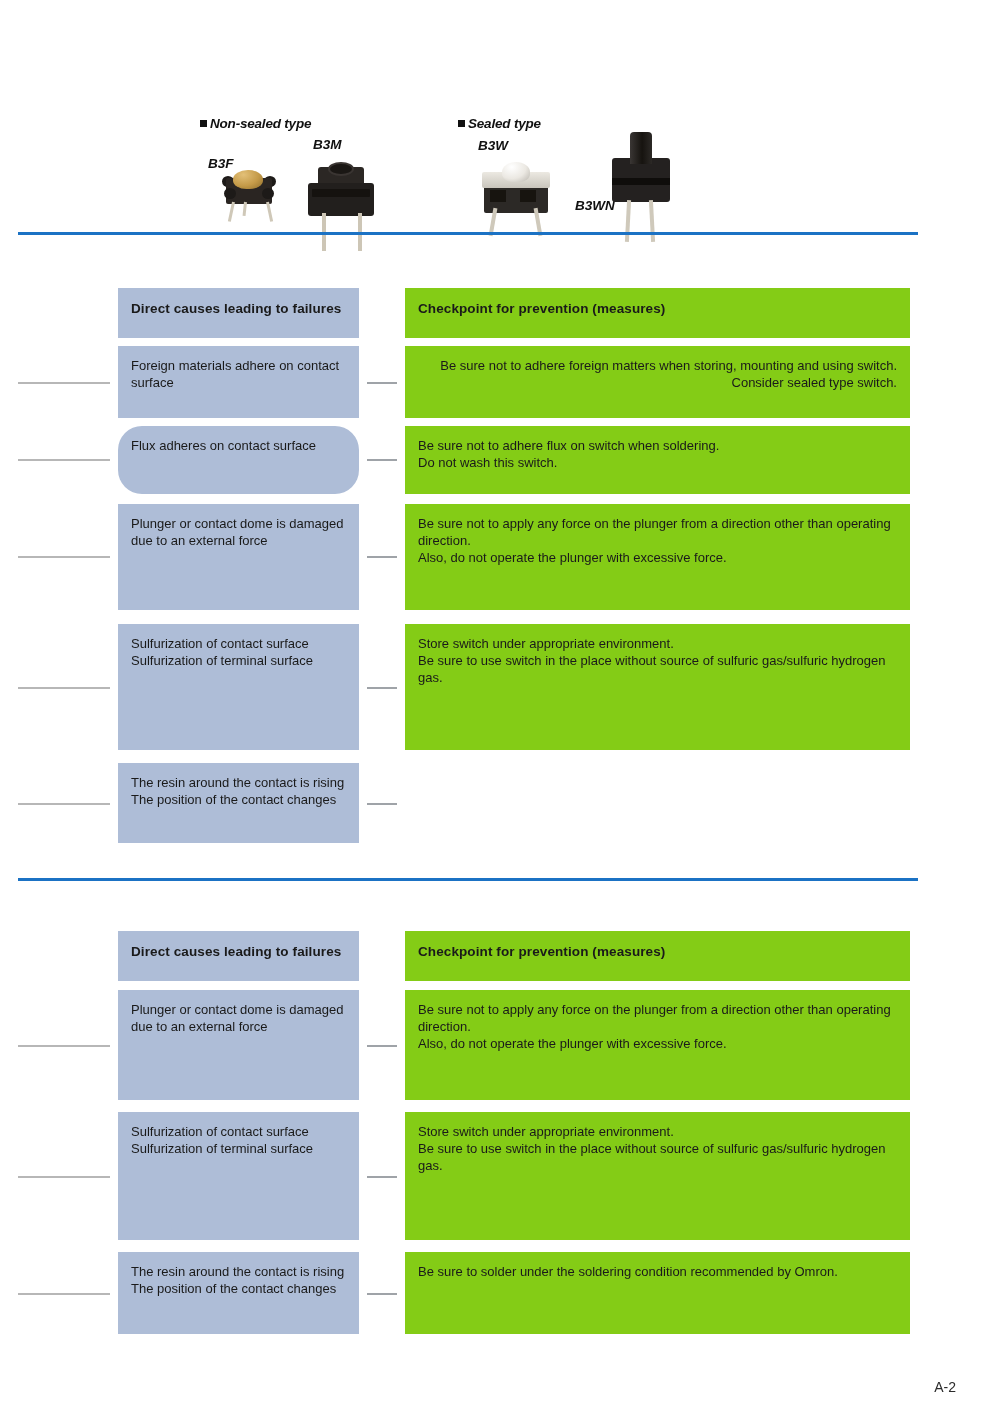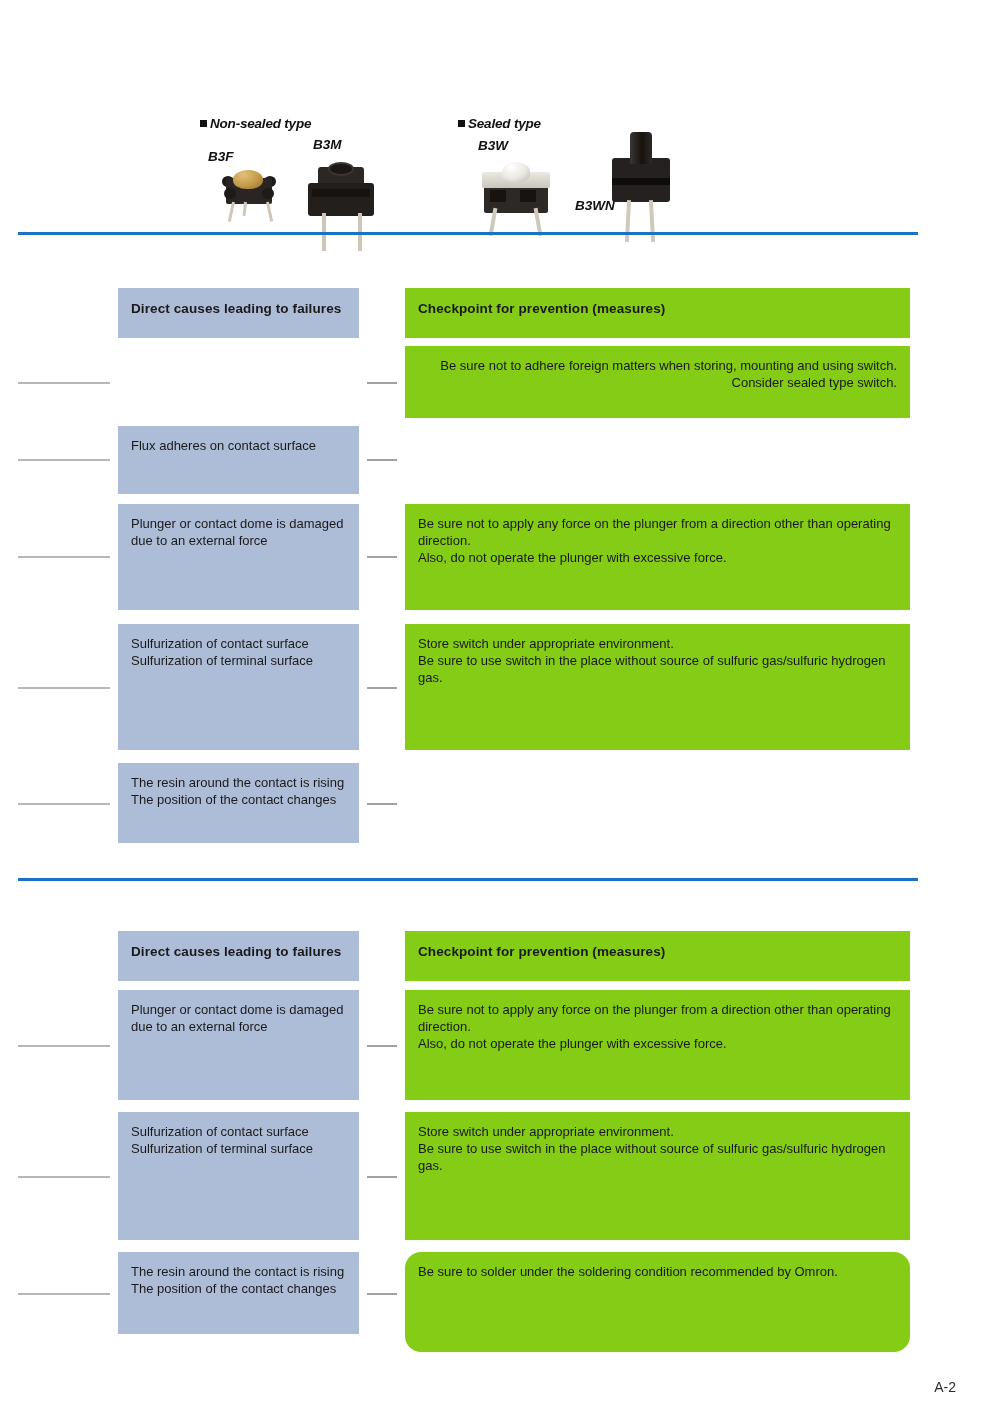--- a/index.html
+++ b/index.html
@@ -230,21 +230,21 @@
 <div class="product-band">
 
   <div class="type-group-label" style="left:200px; top:116px;">
     <span class="sq"></span><span>Non-sealed type</span>
   </div>
 
   <div class="type-group-label" style="left:458px; top:116px;">
     <span class="sq"></span><span>Sealed type</span>
   </div>
 
-  <div class="model-label" style="left:208px; top:149px;">B3F</div>
+  <div class="model-label" style="left:208px; top:156px;">B3F</div>
   <div class="model-label" style="left:313px; top:137px;">B3M</div>
   <div class="model-label" style="left:478px; top:138px;">B3W</div>
   <div class="model-label" style="left:575px; top:198px;">B3WN</div>
 
   <div class="photo" style="left:212px; top:162px; width:76px; height:62px;">
     <div class="b3f-nub" style="left:10px; top:14px;"></div>
     <div class="b3f-nub" style="left:52px; top:14px;"></div>
     <div class="b3f-body"></div>
     <div class="b3f-dome"></div>
     <div class="b3f-nub" style="left:12px; top:26px;"></div>
@@ -285,28 +285,31 @@
 <div class="rule-blue" style="top:232px;"></div>
 
 <div class="fail-table">
 
   <div class="tbl-row hdr" style="top:288px; height:50px;">
     <div class="cell-cause" style="height:50px;">Direct causes leading to failures</div>
     <div class="cell-check" style="height:50px;">Checkpoint for prevention (measures)</div>
   </div>
 
   <div class="tbl-row" style="top:346px; height:72px;">
+    <div class="cell-cause" style="height:72px;">Foreign materials adhere on contact surface</div>
     <div class="cell-check" style="height:72px;text-align:right;">Be sure not to adhere foreign matters when storing, mounting and using switch.
 Consider sealed type switch.</div>
     <div class="conn-mid" style="top:36px;"></div>
     <div class="conn-left" style="top:36px;"></div>
   </div>
 
   <div class="tbl-row" style="top:426px; height:68px;">
-    <div class="cell-cause" style="height:68px;">Flux adheres on contact surface</div>
+    <div class="cell-cause" style="height:68px;border-radius:24px;">Flux adheres on contact surface</div>
+    <div class="cell-check" style="height:68px;">Be sure not to adhere flux on switch when soldering.
+Do not wash this switch.</div>
     <div class="conn-mid" style="top:33px;"></div>
     <div class="conn-left" style="top:33px;"></div>
   </div>
 
   <div class="tbl-row" style="top:504px; height:106px;">
     <div class="cell-cause" style="height:106px;">Plunger or contact dome is damaged due to an external force</div>
     <div class="cell-check" style="height:106px;">Be sure not to apply any force on the plunger from a direction other than operating direction.
 Also, do not operate the plunger with excessive force.</div>
     <div class="conn-mid" style="top:52px;"></div>
     <div class="conn-left" style="top:52px;"></div>
@@ -351,19 +354,19 @@
 Sulfurization of terminal surface</div>
     <div class="cell-check" style="height:128px;">Store switch under appropriate environment.
 Be sure to use switch in the place without source of sulfuric gas/sulfuric hydrogen gas.</div>
     <div class="conn-mid" style="top:64px;"></div>
     <div class="conn-left" style="top:64px;"></div>
   </div>
 
   <div class="tbl-row" style="top:1252px; height:82px;">
     <div class="cell-cause" style="height:82px;">The resin around the contact is rising
 The position of the contact changes</div>
-    <div class="cell-check" style="height:100px;border-radius:16px;">Be sure to solder under the soldering condition recommended by Omron.</div>
+    <div class="cell-check" style="height:82px;">Be sure to solder under the soldering condition recommended by Omron.</div>
     <div class="conn-mid" style="top:41px;"></div>
     <div class="conn-left" style="top:41px;"></div>
   </div>
 </div>
 
 <div class="page-num">A-2</div>
 
 </body></html>

